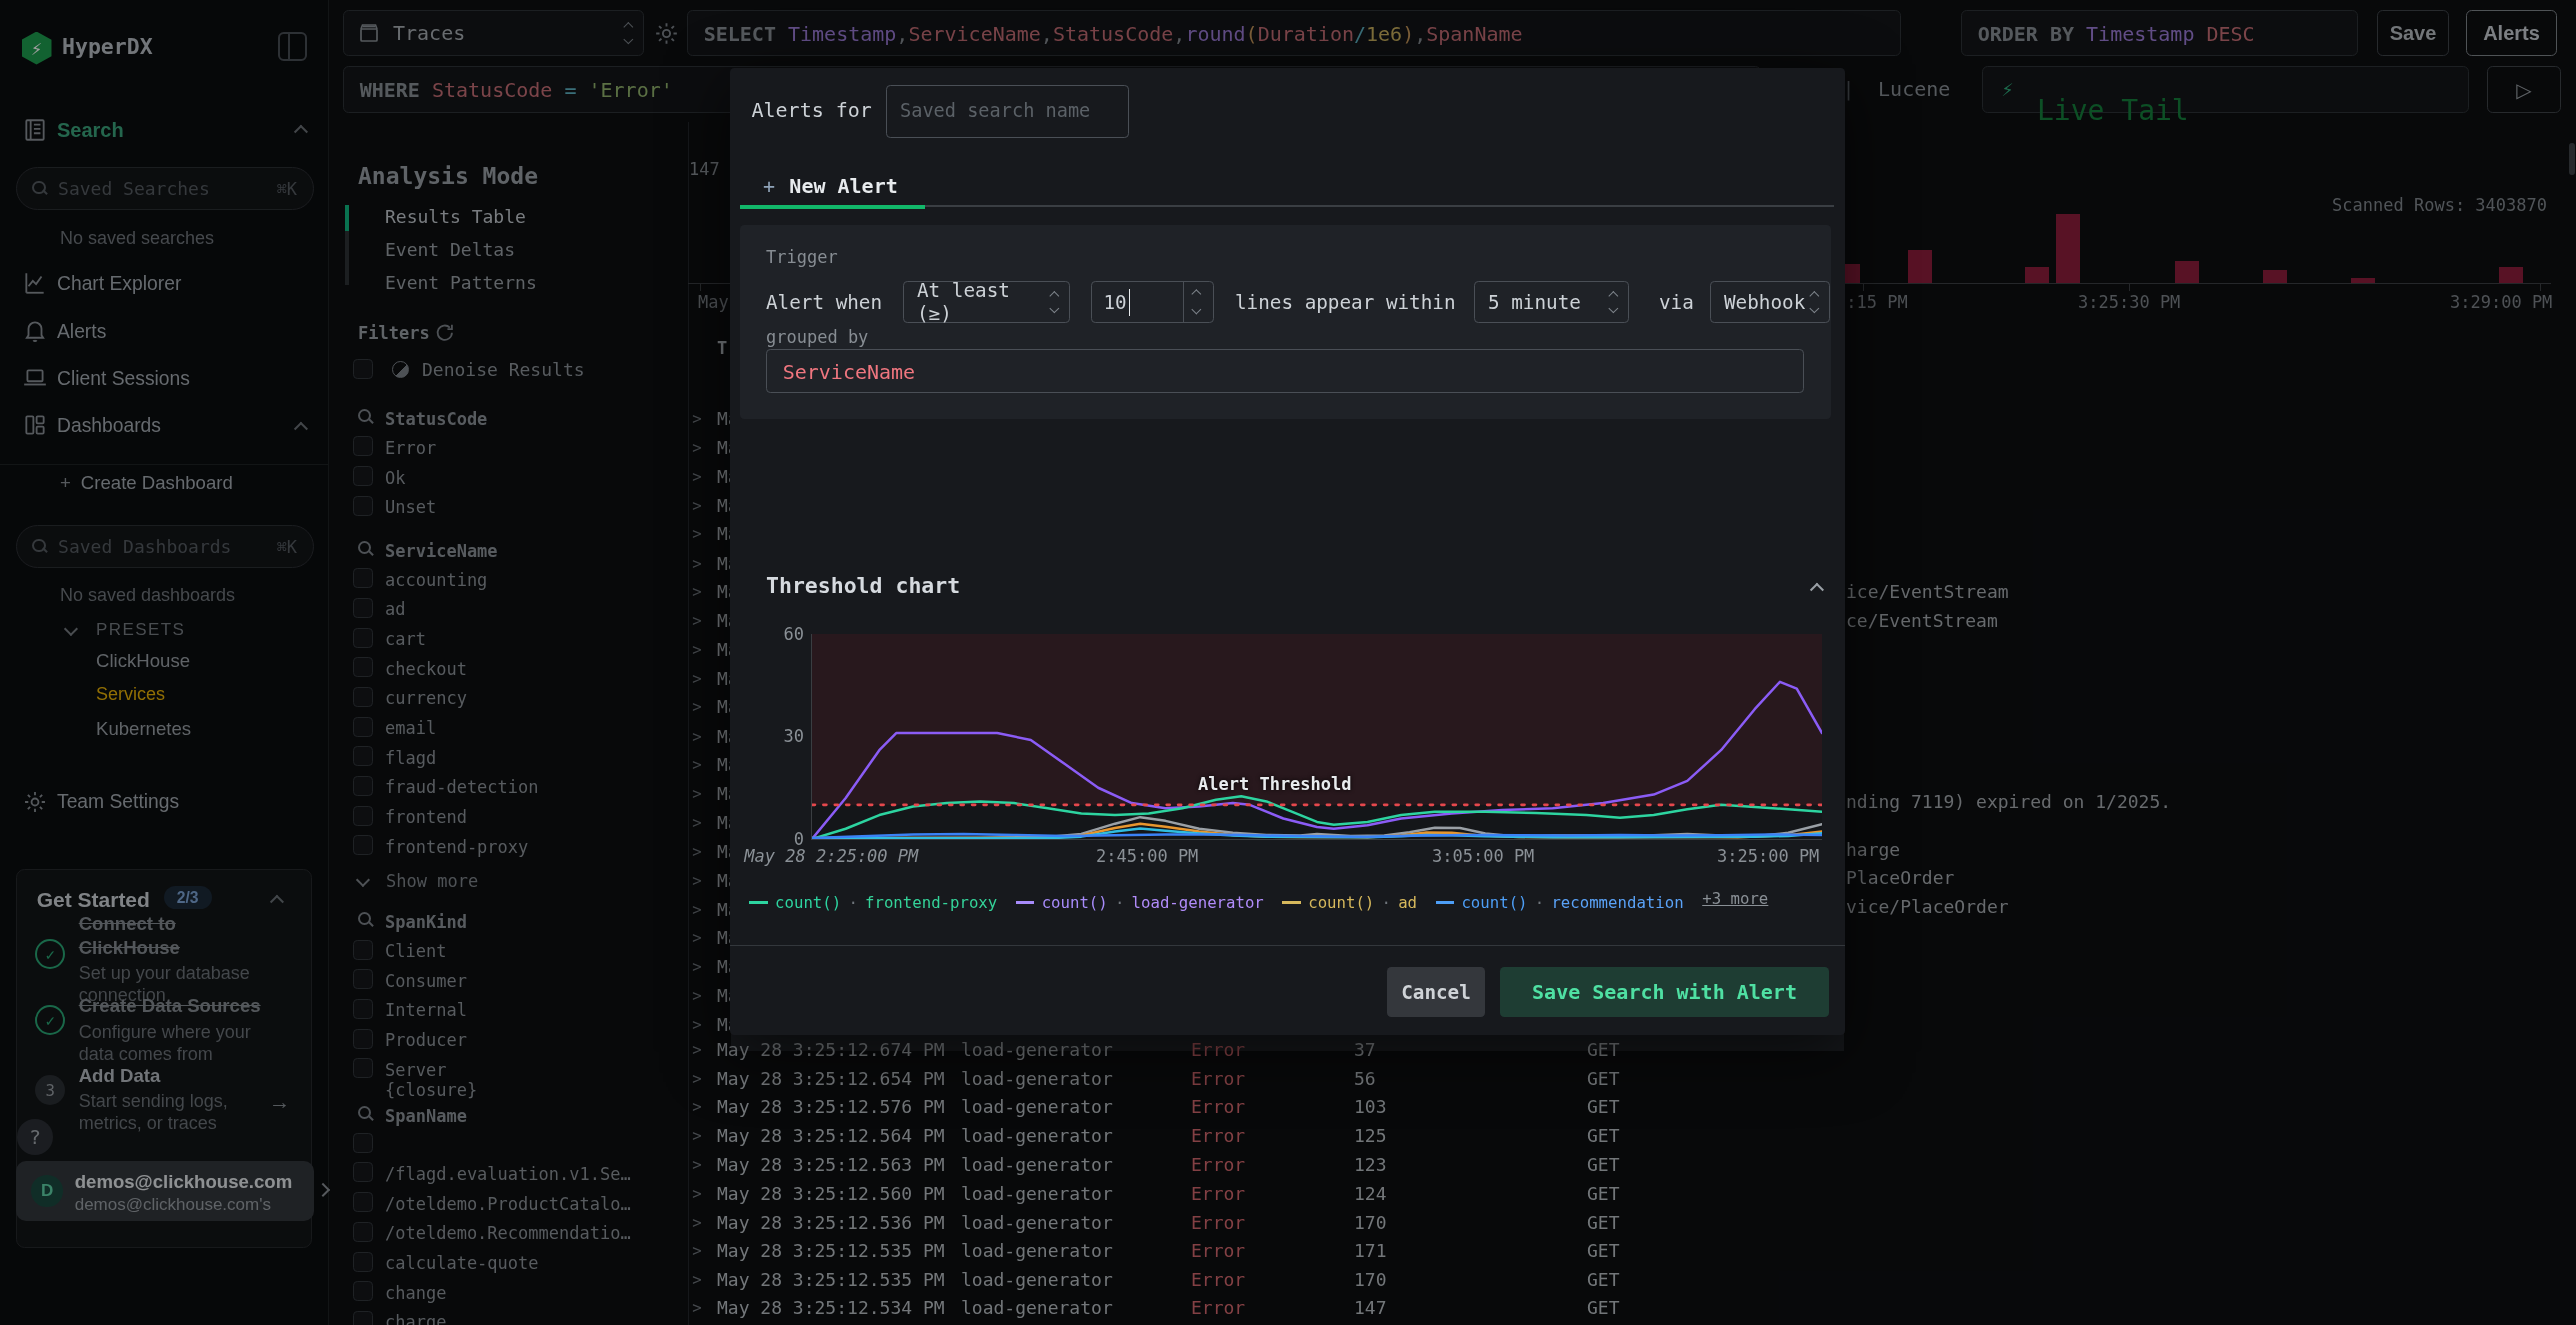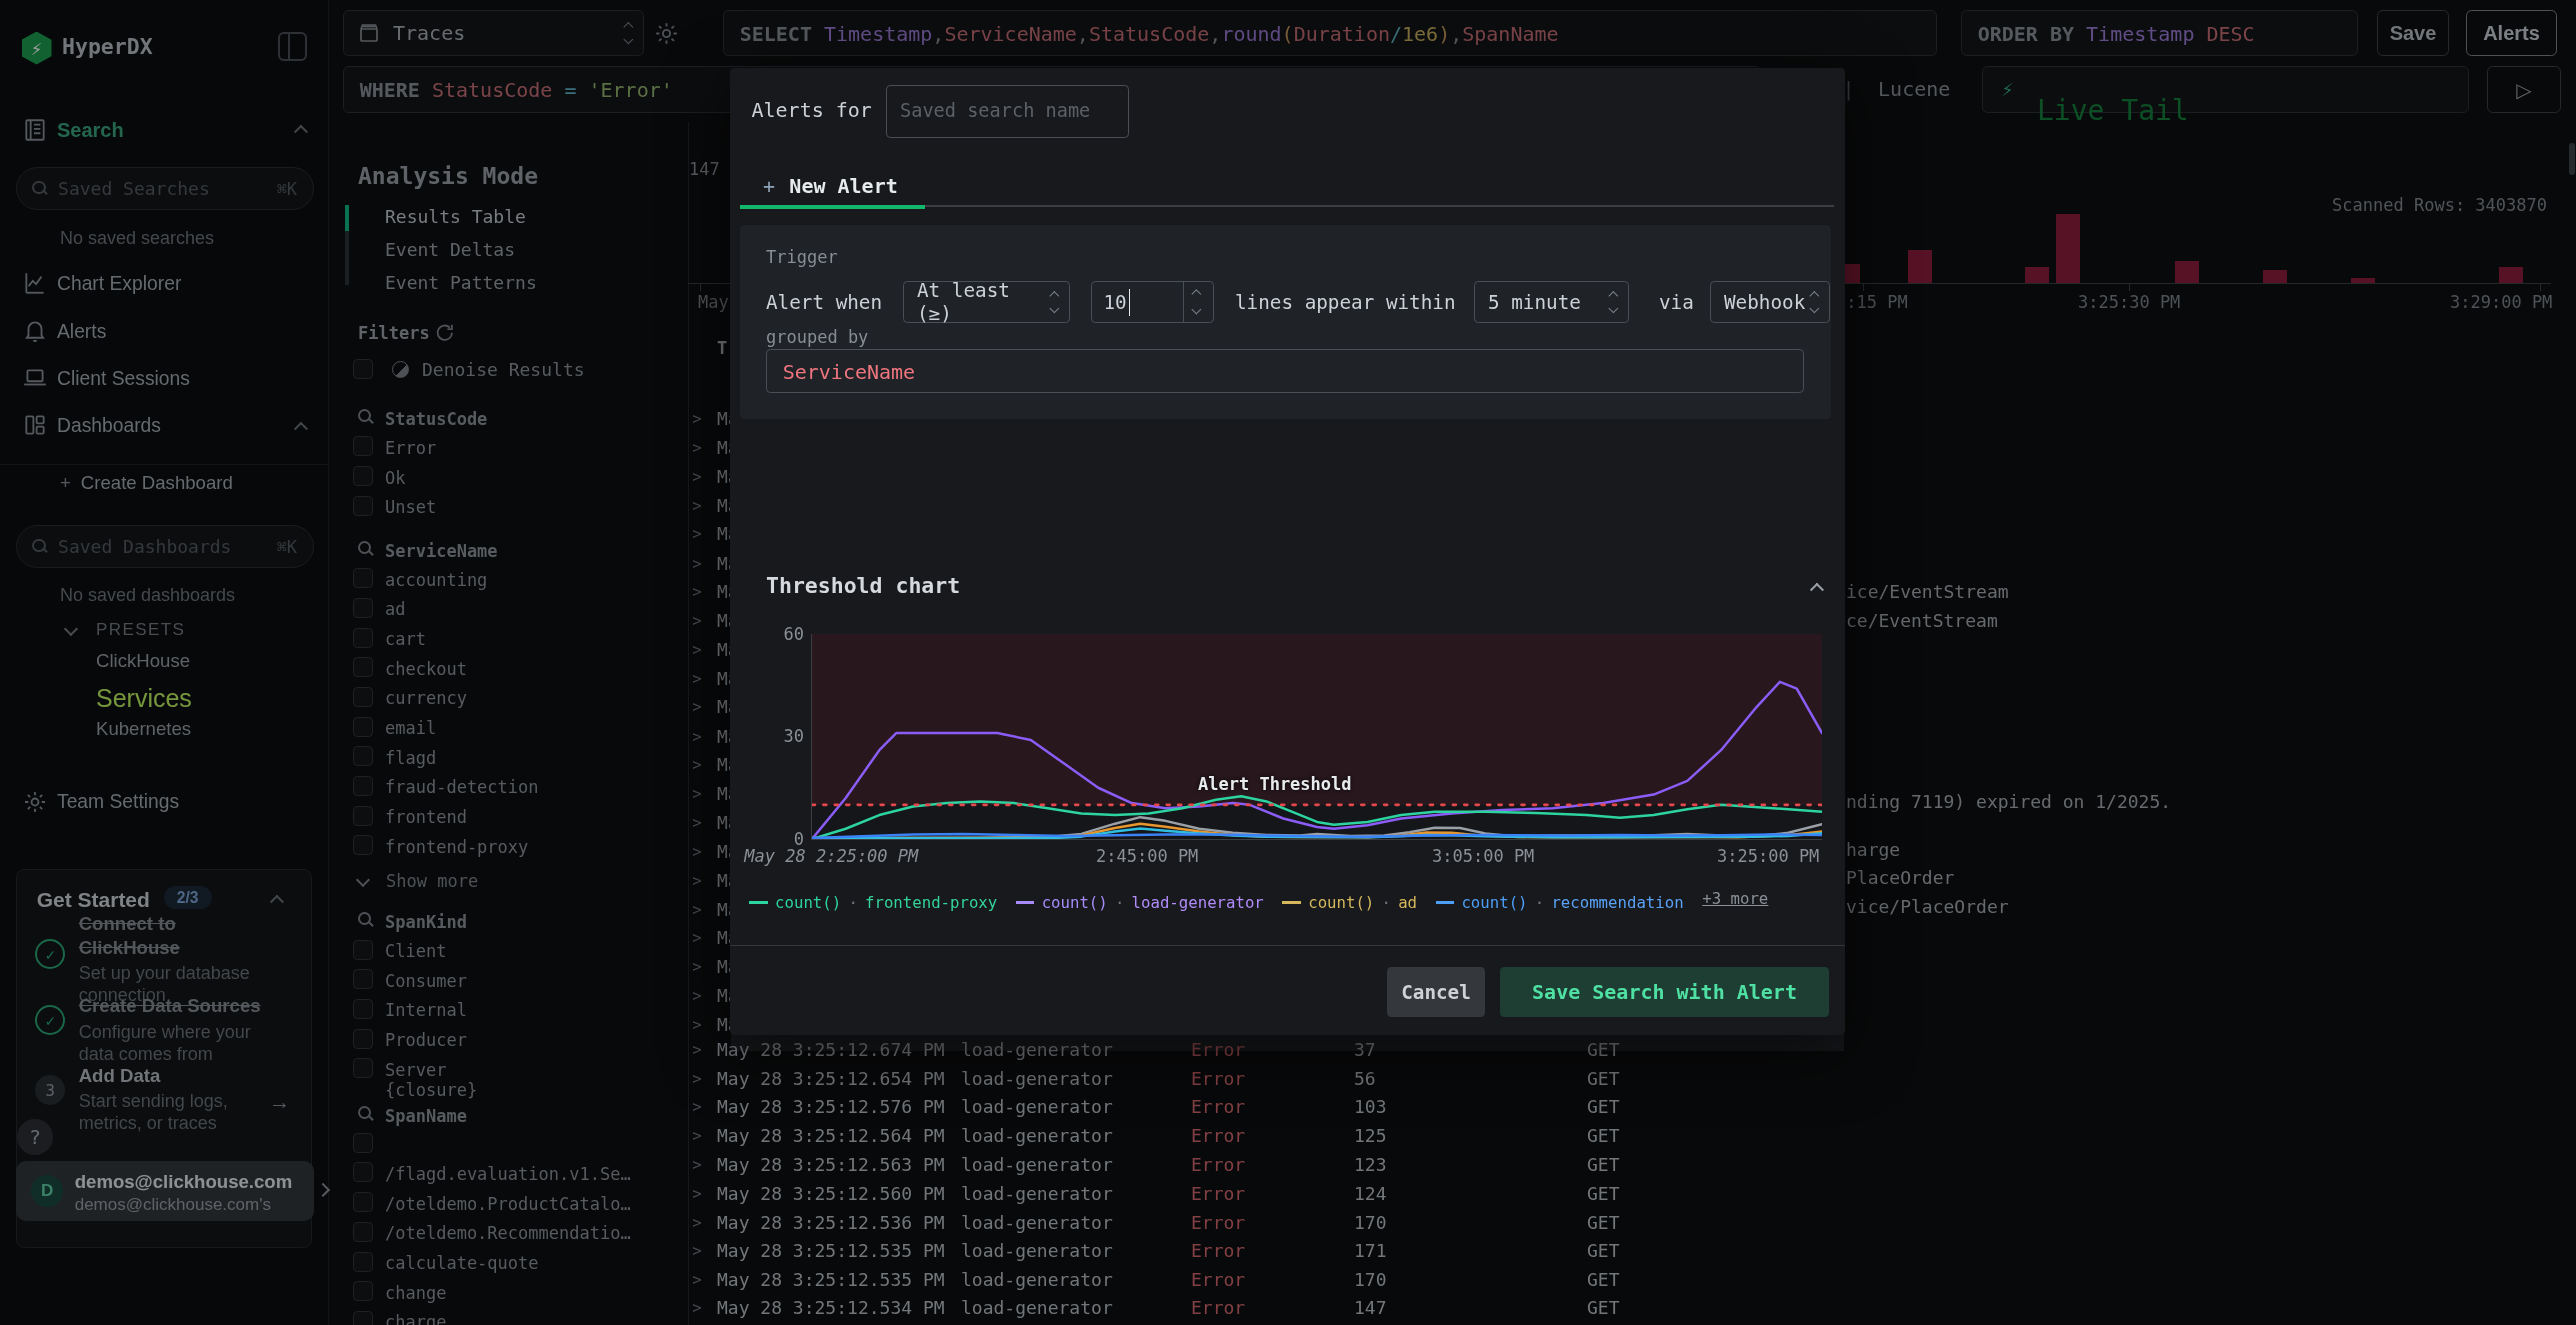--- a/index.html
+++ b/index.html
@@ -122,21 +122,21 @@
       <span class="mag" style="color:#565c62;"></span>
       <span class="ph">Saved Dashboards</span>
       <span class="kbd">⌘K</span>
     </div>
     <div class="abs sans" style="left:60px;top:585px;font-size:18px;color:#70767c;">No saved dashboards</div>
 
     <span class="abs chv down" style="left:66px;top:624px;color:#767c82;"></span>
     <div class="abs sans" style="left:96px;top:620px;font-size:17px;letter-spacing:1.4px;color:#767c82;">PRESETS</div>
     <div id="presets-list">
         <div class="abs sans" style="left: 96px; top: 650px; font-size: 18.6px; color: rgb(154, 161, 167);">ClickHouse</div>
-        <div class="abs sans" style="left: 96px; top: 684px; font-size: 25px; color: #bef264;">Services</div>
+        <div class="abs sans" style="left: 96px; top: 684px; font-size: 18px; color: #eab308;">Services</div>
         <div class="abs sans" style="left: 96px; top: 718px; font-size: 18.6px; color: rgb(154, 161, 167);">Kubernetes</div>
       </div>
 
     <span class="icon" style="left:21.5px;top:789px;">
       <svg width="26" height="26" viewBox="0 0 24 24" fill="none" stroke="#8a9096" stroke-width="1.7">
           <circle cx="12" cy="12" r="3.2"></circle>
           <path d="M12 2.8v3M12 18.2v3M2.8 12h3M18.2 12h3M5.4 5.4l2.1 2.1M16.5 16.5l2.1 2.1M18.6 5.4l-2.1 2.1M7.5 16.5l-2.1 2.1"></path>
         </svg>
       </span>
     <div class="nav-label sans" style="top:791px;">Team Settings</div>
@@ -191,21 +191,21 @@
         <i class="chv down"></i>
       </span>
   </div>
   <span class="icon" style="left:653px;top:20px;">
     <svg width="27" height="27" viewBox="0 0 24 24" fill="none" stroke="#7d838a" stroke-width="1.7">
         <circle cx="12" cy="12" r="3.2"></circle>
         <path d="M12 2.8v3M12 18.2v3M2.8 12h3M18.2 12h3M5.4 5.4l2.1 2.1M16.5 16.5l2.1 2.1M18.6 5.4l-2.1 2.1M7.5 16.5l-2.1 2.1"></path>
       </svg>
     </span>
 
-  <div class="tb-box" style="left:687px;top:10px;width:1214px;height:46px;margin-left:36px;">
+  <div class="tb-box" style="left:687px;top:10px;width:1214px;height:46px;">
     <div id="select-tokens" class="abs" style="left:15.7px;top:10.7px;font-size:20px;white-space:nowrap;"><span style="color: rgb(138, 144, 150); font-weight: bold;">SELECT </span><span style="color: rgb(157, 124, 216);">Timestamp</span><span style="color: rgb(138, 144, 150);">,</span><span style="color: rgb(199, 110, 118);">ServiceName</span><span style="color: rgb(138, 144, 150);">,</span><span style="color: rgb(199, 110, 118);">StatusCode</span><span style="color: rgb(138, 144, 150);">,</span><span style="color: rgb(157, 124, 216);">round</span><span style="color: rgb(201, 153, 92);">(</span><span style="color: rgb(199, 110, 118);">Duration</span><span style="color: rgb(94, 179, 196);">/</span><span style="color: rgb(205, 179, 95);">1e6</span><span style="color: rgb(201, 153, 92);">)</span><span style="color: rgb(138, 144, 150);">,</span><span style="color: rgb(199, 110, 118);">SpanName</span></div>
   </div>
 
   <div class="tb-box" style="left:1961px;top:10px;width:397px;height:46px;">
     <div id="orderby-tokens" class="abs" style="left:15.7px;top:10.7px;font-size:20px;white-space:nowrap;"><span style="color: rgb(138, 144, 150); font-weight: bold;">ORDER BY </span><span style="color: rgb(157, 124, 216);">Timestamp</span><span style="color: rgb(199, 110, 118);"> DESC</span></div>
   </div>
 
   <button class="btn" style="left:2377px;top:10px;width:72px;height:46px;">
     <span>Save</span>
     </button>

